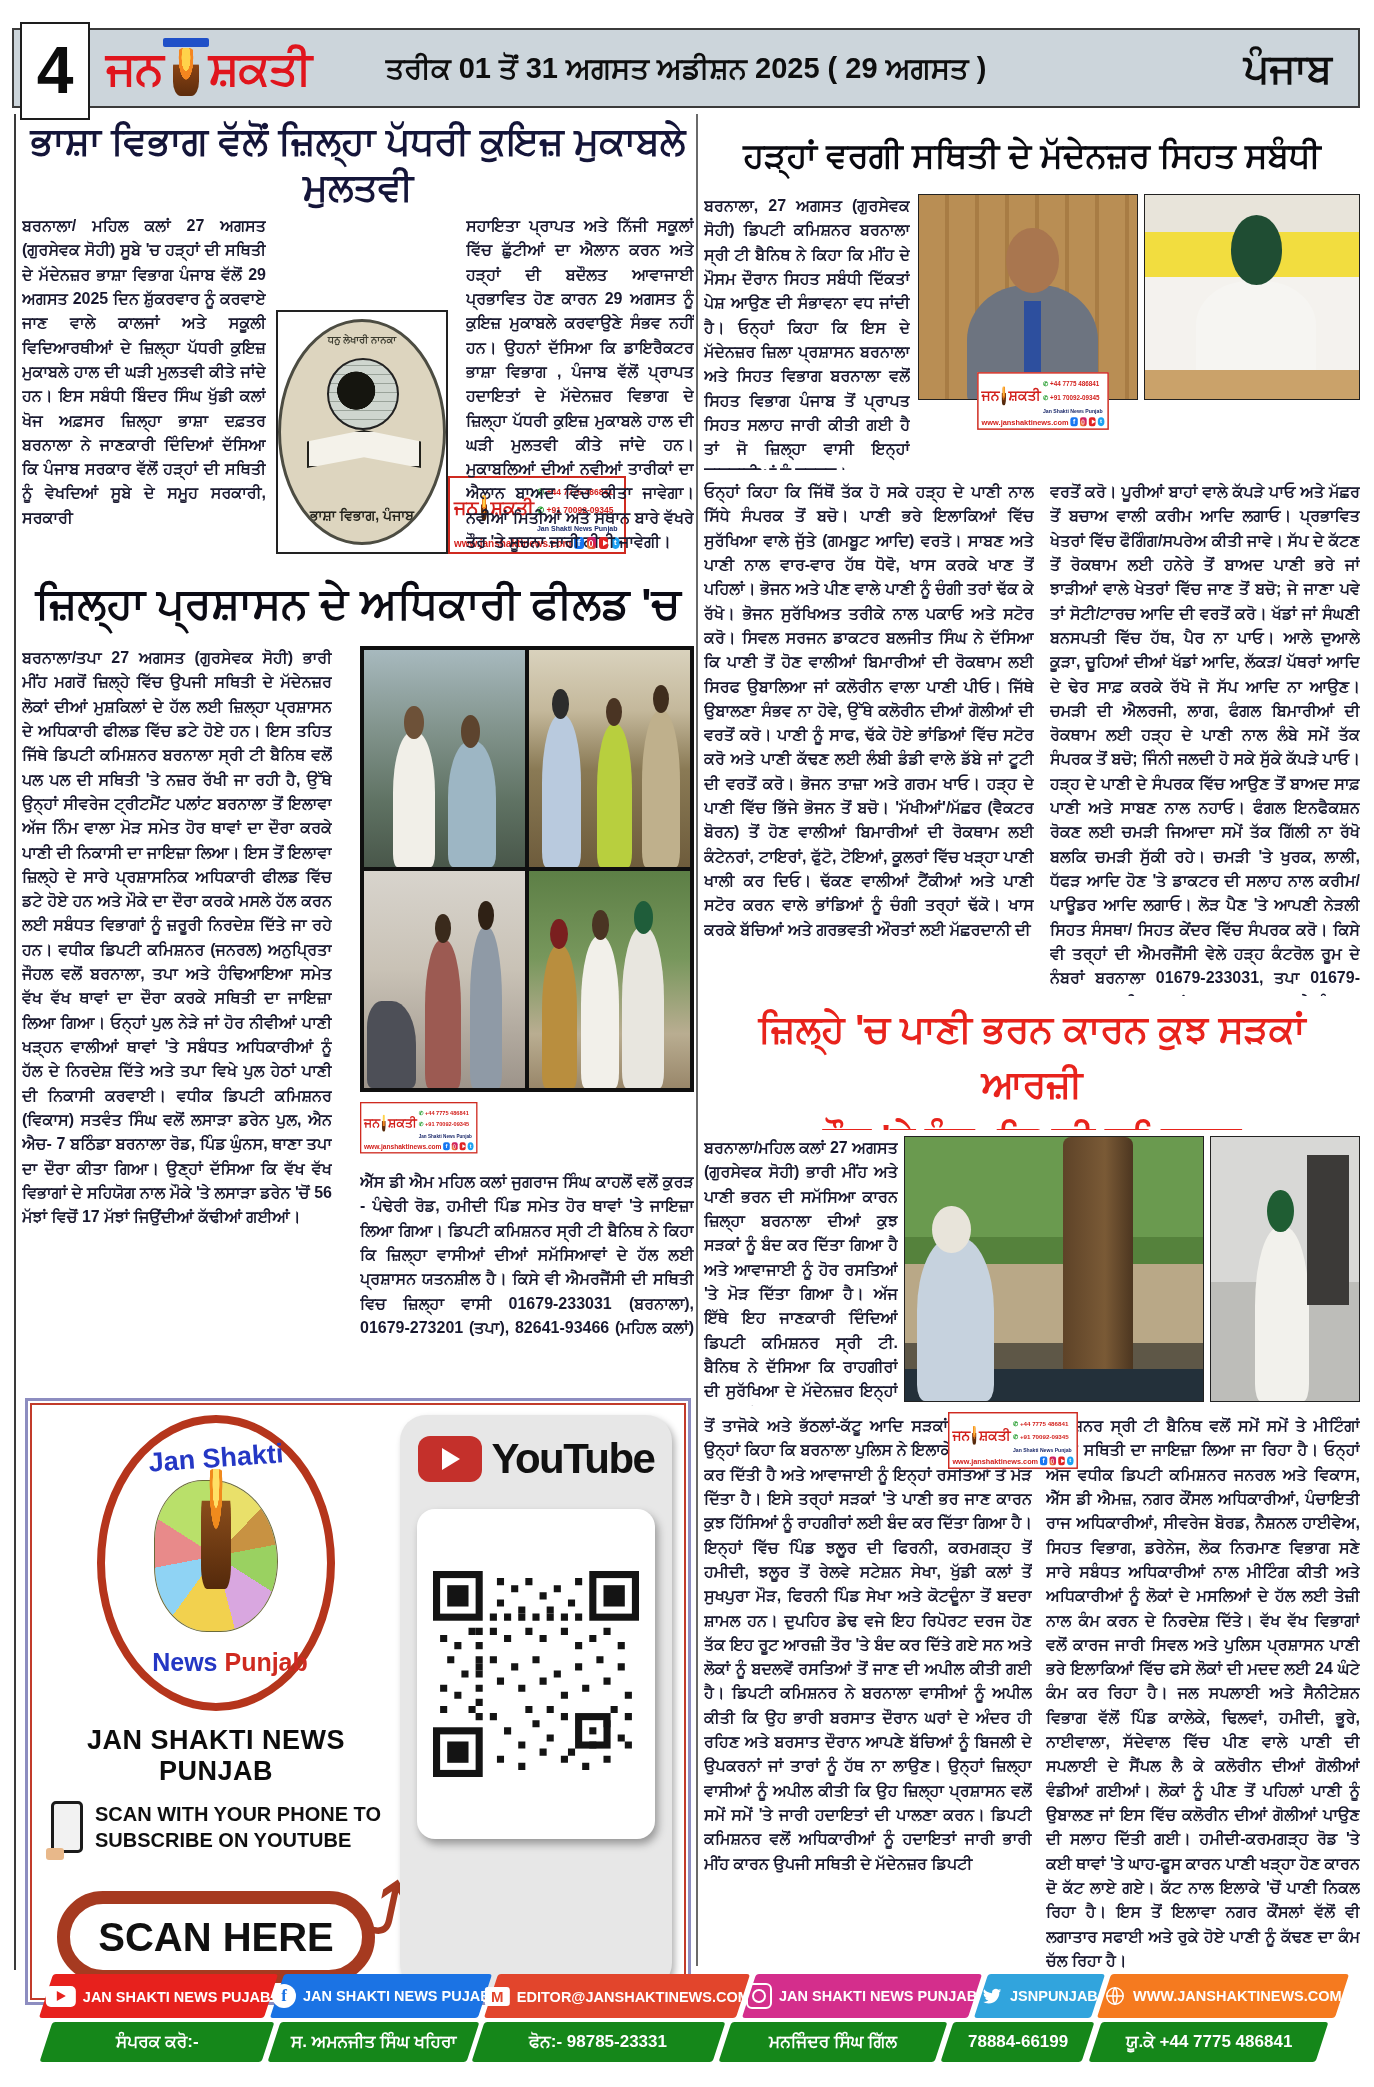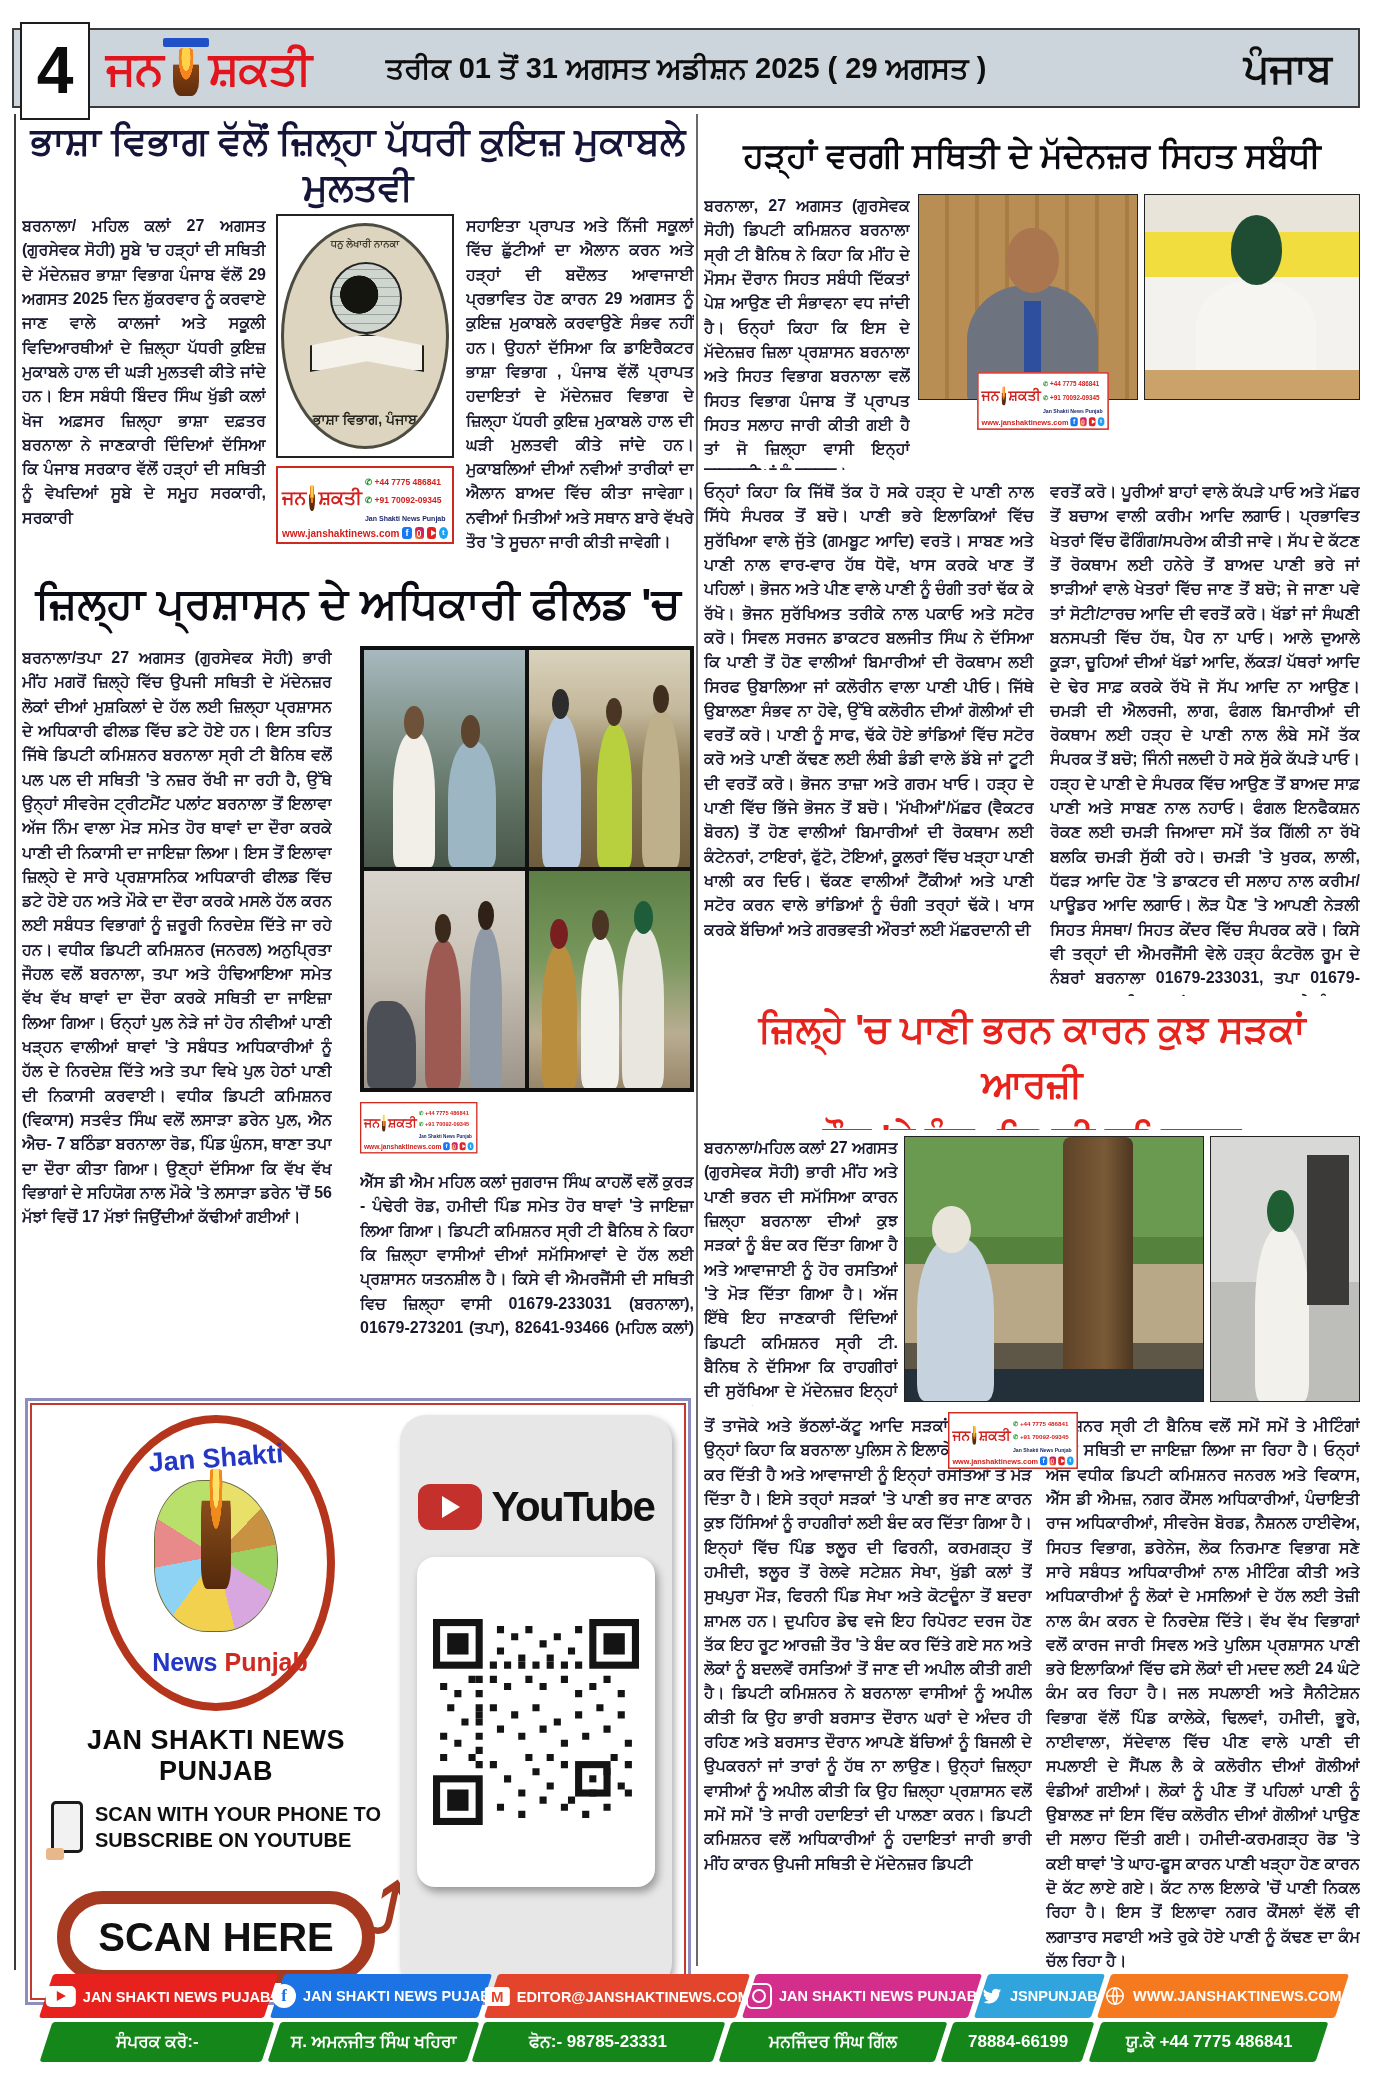--- a/index.html
+++ b/index.html
@@ -26,21 +26,21 @@
 
   
   .txt{font-size:16px;line-height:1.52;font-weight:600;color:#1a1a30;text-align:justify;overflow:hidden;}
   .hl{font-weight:900;text-align:center;overflow:hidden;}
 
   
   .a1{position:absolute;left:22px;top:116px;width:672px;}
   .a1 .hl{font-size:38px;line-height:1.2;color:#141539;height:98px;display:flex;align-items:center;justify-content:center;}
   .a1-body{display:flex;gap:10px;height:340px;}
   .a1-c1{width:244px;}
-  .a1-fig{width:180px;display:flex;flex-direction:column;gap:8px;align-items:flex-start;}
+  .a1-fig{width:180px;display:flex;flex-direction:row;gap:0;align-items:flex-end;}
   .a1-c2{flex:1;}
   .lang-box{width:178px;height:244px;border:2px solid #222;background:#fff;display:flex;align-items:center;justify-content:center;box-sizing:border-box;}
   .lang-circle{width:162px;height:220px;border:3px solid #4c4c42;border-radius:50%;background:#ddd5bf;position:relative;overflow:hidden;}
   .lang-arc{position:absolute;top:12px;left:0;right:0;text-align:center;font-size:10px;font-weight:700;color:#3c3c30;}
   .lang-globe{position:absolute;top:36px;left:46px;width:68px;height:68px;border-radius:50%;border:2px solid #222;
       background:
         radial-gradient(circle at 40% 45%, #15150f 0 34%, rgba(0,0,0,0) 35%),
         repeating-linear-gradient(0deg,#cfd6cf 0 8px,#9aa39a 8px 9px),
         #cfd6cf;}
   .lang-book{position:absolute;top:108px;left:26px;width:110px;height:34px;background:#f4f2ea;border:2px solid #20201a;
@@ -106,21 +106,21 @@
   .scan-row{display:flex;align-items:center;gap:12px;margin-top:14px;justify-content:center;}
   .phone-ico{width:26px;height:46px;border:3px solid #1b1b1b;border-radius:5px;position:relative;flex:none;background:#f2f2f2;}
   .phone-ico::after{content:"";position:absolute;bottom:-10px;left:-8px;width:18px;height:12px;background:#e8b88a;border-radius:3px;}
   .scan-lines{font-size:20px;font-weight:900;color:#101010;line-height:1.3;}
   .scan-pill{margin:38px auto 0;width:318px;height:92px;border:13px solid #a63a20;border-radius:52px;
              display:flex;align-items:center;justify-content:center;font-size:40px;font-weight:900;color:#101010;
              position:relative;box-sizing:border-box;}
   .scan-arrow{position:absolute;right:-44px;top:-34px;font-size:72px;color:#a63a20;transform:rotate(12deg);font-weight:900;}
   .ad-right{position:absolute;right:16px;top:14px;width:272px;height:574px;background:#e7e7e7;border-radius:26px;
             box-shadow:3px 4px 7px rgba(0,0,0,.3);padding:20px 14px;box-sizing:border-box;}
-  .yt-row{display:flex;align-items:center;gap:10px;justify-content:center;margin-top:48px;}
+  .yt-row{display:flex;align-items:center;gap:10px;justify-content:center;}
   .yt-play{width:64px;height:46px;background:#c4302b;border-radius:12px;position:relative;flex:none;}
   .yt-play::after{content:"";position:absolute;left:24px;top:12px;border-left:18px solid #fff;
                   border-top:11px solid rgba(0,0,0,0);border-bottom:11px solid rgba(0,0,0,0);}
   .yt-text{font-size:42px;font-weight:800;color:#111;letter-spacing:-1.5px;}
   .qr-card{margin:26px auto 0;width:238px;height:330px;background:#fff;border-radius:18px;
            box-shadow:3px 5px 9px rgba(0,0,0,.35);display:flex;align-items:center;justify-content:center;}
 
   
   .a3{position:absolute;left:704px;top:116px;width:656px;}
   .a3 .hl{font-size:34px;line-height:78px;height:78px;color:#0a0a10;}

